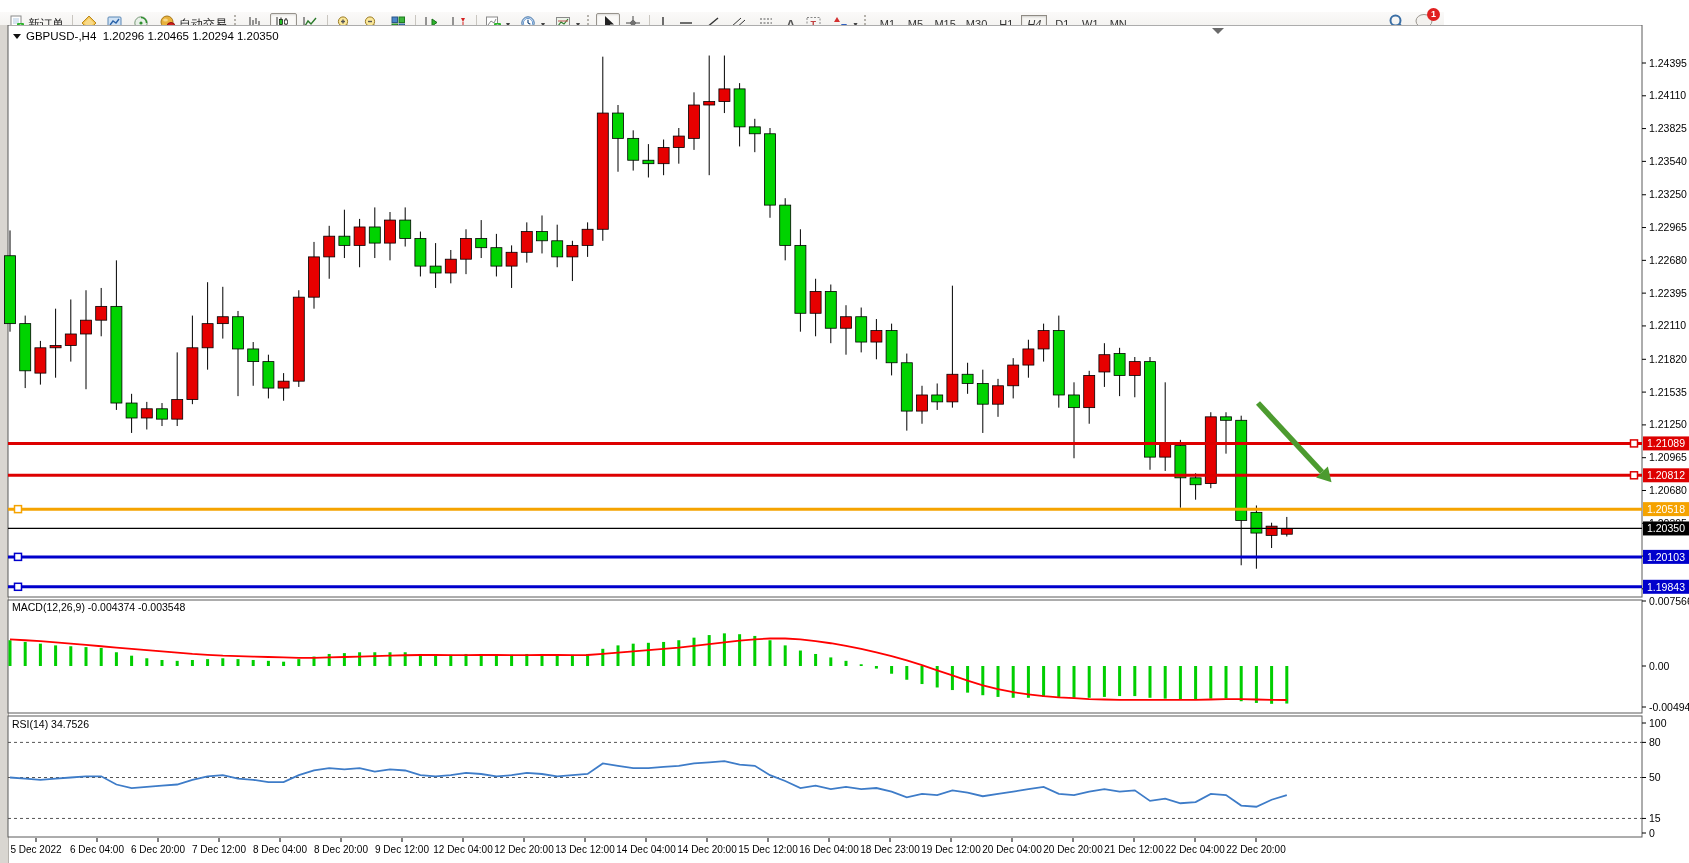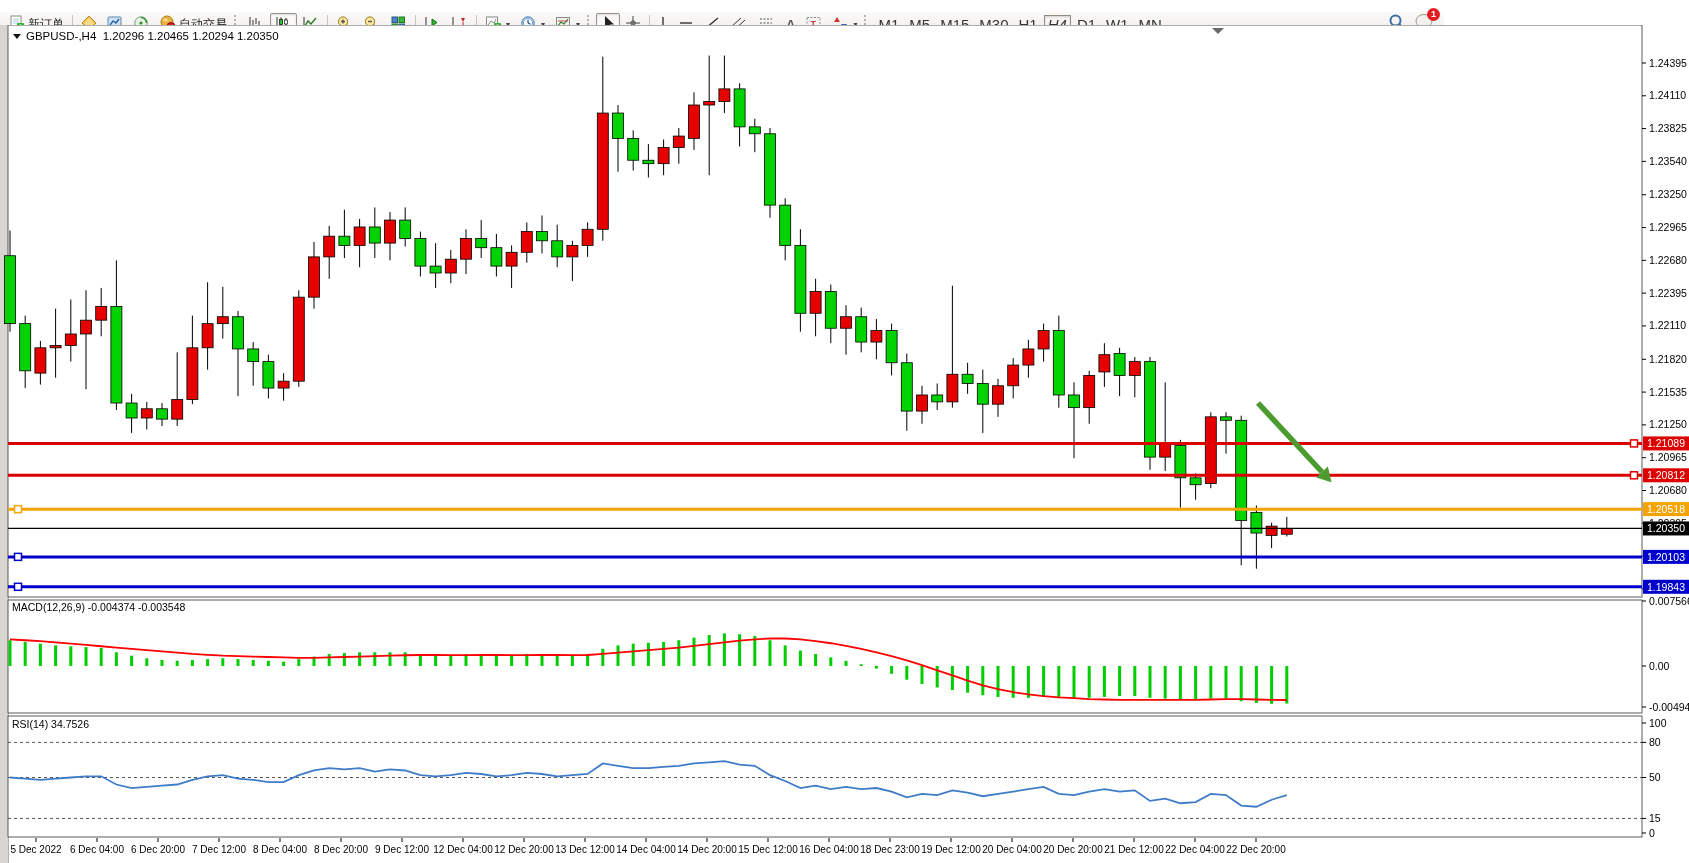--- a/index.html
+++ b/index.html
@@ -10,21 +10,21 @@
     background:linear-gradient(#fbfaf9,#efedea);border-bottom:1px solid #b9b6b0;
     display:flex;align-items:center;padding:0 4px;box-sizing:border-box;}
   .tbtn{display:flex;align-items:center;gap:3px;height:21px;padding:0 4px;border:1px solid transparent;
     border-radius:2px;background:transparent;font-size:12px;color:#222;cursor:default;white-space:nowrap;}
   .tbtn.pressed{border:1px solid #97938c;background:#faf9f7;box-shadow:inset 0 1px 2px rgba(0,0,0,.12);}
   .tbtn .cjk{font-size:12px;}
   .sep{width:1px;height:18px;background:#c9c6c0;margin:0 3px;}
   .grip{width:5px;height:18px;margin:0 2px;border-left:2px dotted #b5b2ac;}
   .caret{font-size:8px;color:#444;margin-left:1px;}
   .tf{height:19px;min-width:26px;margin:0 1px;border:1px solid transparent;background:transparent;
-    font-size:15px;color:#333;text-align:center;padding:0 3px;}
+    font-size:11px;color:#333;text-align:center;padding:0 3px;}
   .tf.active{border:1px solid #8f8b84;background:#f6f5f2;box-shadow:inset 0 1px 2px rgba(0,0,0,.15);font-style:italic;}
   .right-tools{margin-left:auto;display:flex;align-items:center;gap:8px;padding-right:6px;}
   .badge{position:absolute;top:-5px;right:-6px;background:#e02020;color:#fff;border-radius:50%;
     width:13px;height:13px;font-size:9px;line-height:13px;text-align:center;font-weight:bold;}
   .chat-wrap{position:relative;}
   
   .stage{position:absolute;left:0;top:25px;width:1689px;height:838px;}
   svg text{font-family:"Liberation Sans","DejaVu Sans",sans-serif;}
   .leftstrip{position:absolute;left:0;top:25px;width:8px;height:838px;background:#d9d6d1;border-right:1px solid #b5b2ad;}
 </style>

